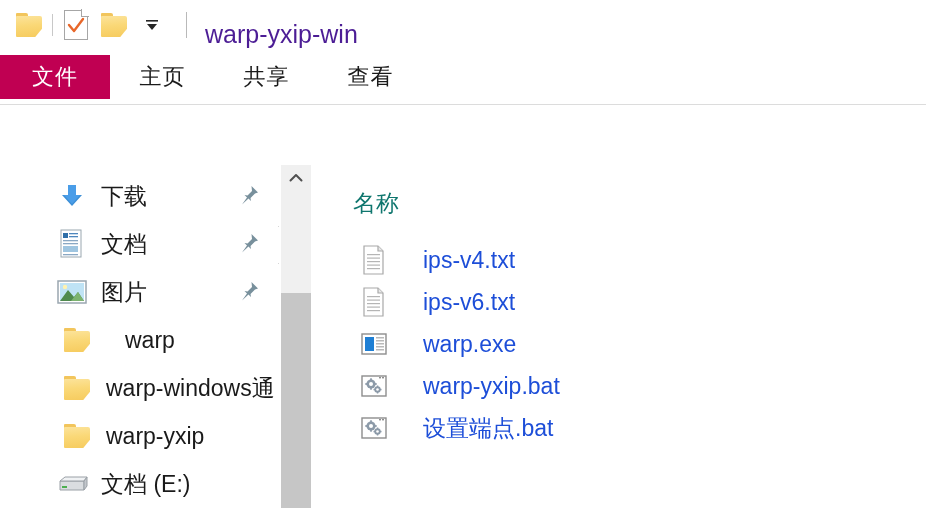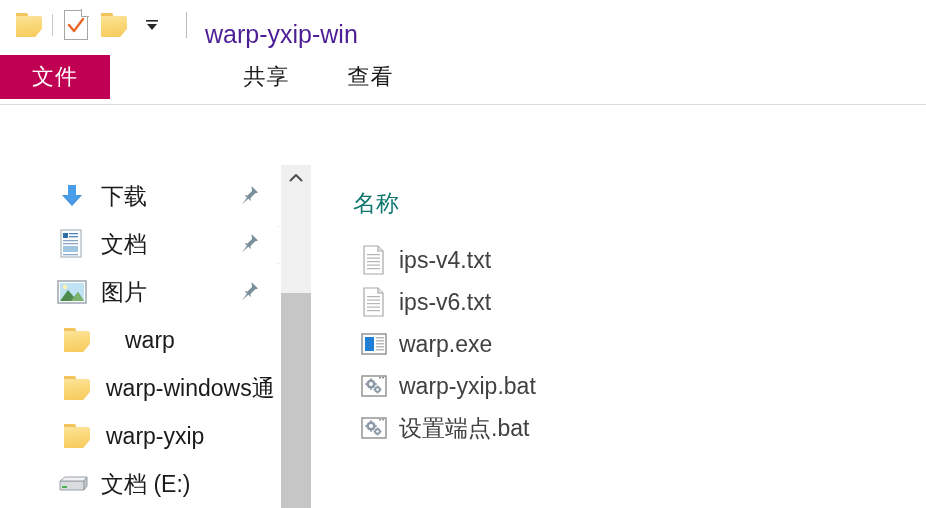--- a/index.html
+++ b/index.html
@@ -77,21 +77,21 @@
   .sb-track { position: absolute; left: 2px; top: 0; width: 30px; height: 343px; background: #f0f0f0; }
   .sb-up { position: absolute; left: 2px; top: 0; width: 30px; height: 26px; display: flex; align-items: center; justify-content: center; background: #f0f0f0; }
   .sb-thumb { position: absolute; left: 2px; top: 128px; width: 30px; height: 215px; background: #c6c6c6; }
   .sb-edge { position: absolute; left: 32px; top: 0; width: 1px; height: 343px; background: #e6e6e6; }
 
   
   .filepane { position: absolute; left: 311px; top: 165px; width: 615px; height: 343px; background: #fff; }
   .col-header { position: absolute; left: 42px; top: 23px; font-size: 23px; color: #0f766e; }
   .file-row { position: absolute; left: 0; width: 615px; height: 42px; display: flex; align-items: center; }
   .file-icon { width: 30px; height: 32px; margin-left: 48px; flex: 0 0 auto; display: flex; align-items: center; justify-content: center; }
-  .file-label { font-size: 23px; color: #404040; margin-left: 10px; white-space: nowrap; }
+  .file-label { font-size: 23px; color: #1d4ed8; margin-left: 34px; white-space: nowrap; }
 
   
   .doccheck { position: relative; width: 24px; height: 30px; }
   .doccheck .pg { position: absolute; inset: 0; background: #fff; border: 1px solid #a6a6a6; }
   .doccheck .cnr { position: absolute; right: -1px; top: -1px; width: 8px; height: 8px; background: #fff; border-left: 1px solid #a6a6a6; border-bottom: 1px solid #a6a6a6; }
 </style>
 </head>
 <body>
 
 <div id="app">
@@ -134,20 +134,21 @@
         </svg>
       </div>
     </div>
 
     <div class="title-sep"></div>
     <div class="win-title">warp-yxip-win</div>
   </div>
 
   <div class="ribbon">
     <div class="tab-file">文件</div>
+    <div class="tab" style="left:120px;width:85px;">主页</div>
     <div class="tab" style="left:224px;width:85px;">共享</div>
     <div class="tab" style="left:328px;width:85px;">查看</div>
   </div>
   <div class="ribbon-divider"></div>
 
   <div class="addrrow">
     <div class="nav-btn" style="left:22px;">
       <svg width="28" height="24" viewBox="0 0 28 24">
         <path d="M18 5 L9 12 L18 19" stroke="#5a5a5a" stroke-width="3" fill="none" stroke-linecap="square" stroke-linejoin="miter"></path>
         <rect x="9" y="10.6" width="11" height="3" fill="#5a5a5a"></rect>

